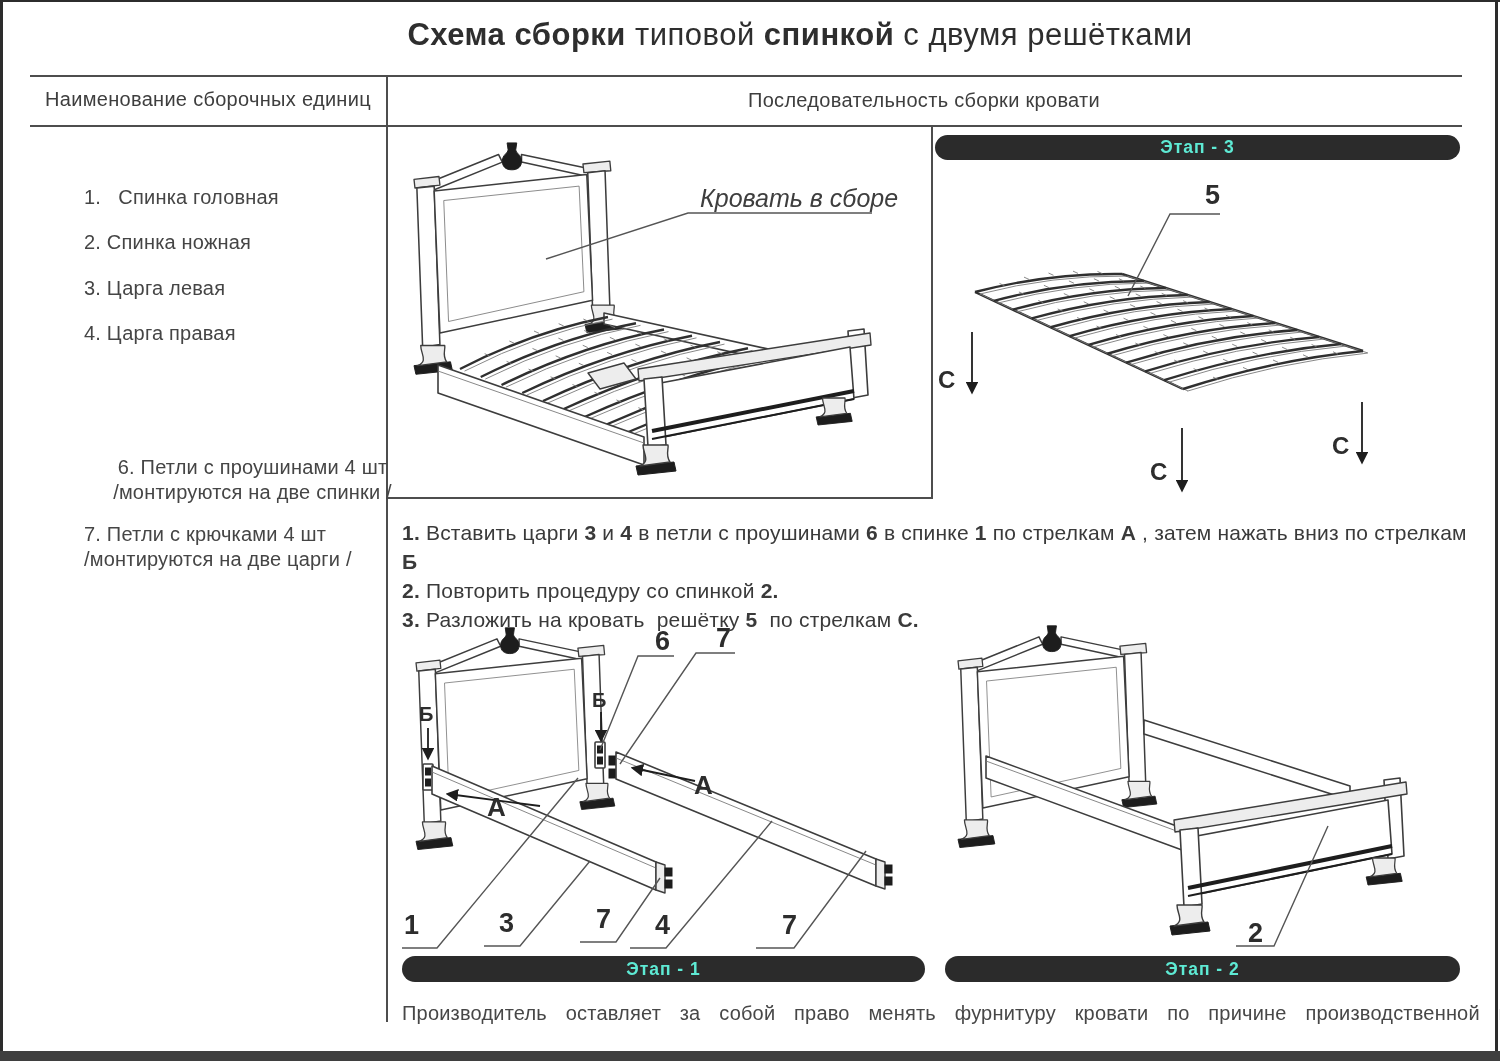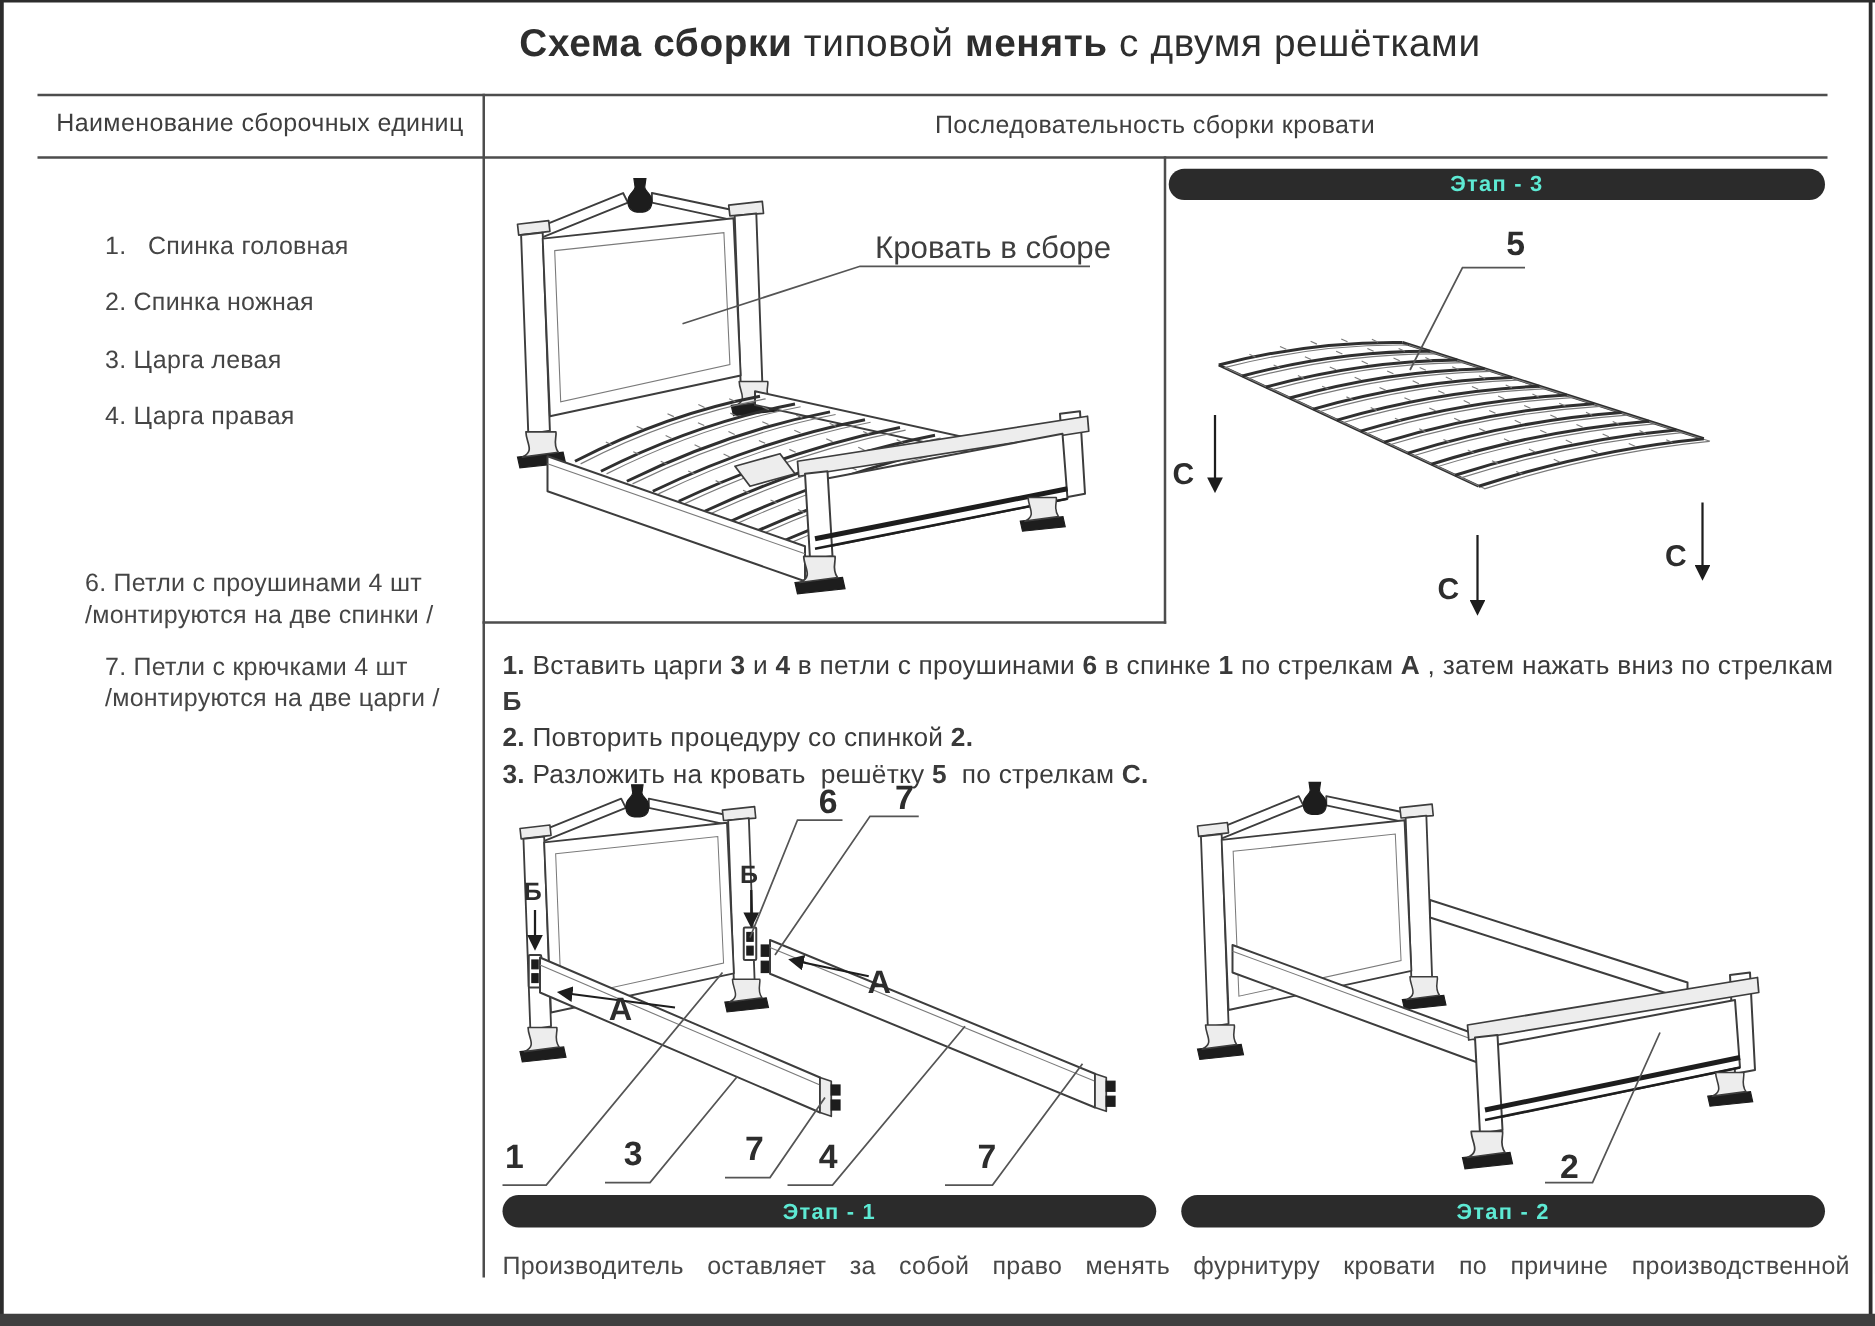--- a/index.html
+++ b/index.html
@@ -16,21 +16,21 @@
   .title{position:absolute;text-align:center;font-size:31px;letter-spacing:.5px;color:#2e2e2e;white-space:nowrap;}
   .title b{font-weight:700;}
   .colhead{position:absolute;text-align:center;font-size:20px;color:#3e3e3e;letter-spacing:.3px;}
   .part-item{position:absolute;font-size:20px;line-height:25px;color:#454545;white-space:pre-wrap;letter-spacing:.2px;margin-left:46px;}
   .instr{position:absolute;font-size:21px;line-height:29px;color:#3a3a3a;letter-spacing:.2px;}
   .instr .ln{white-space:pre-wrap;}
   .badge{position:absolute;background:#2b2b2b;border-radius:13px;color:#5eead4;display:flex;
          align-items:center;justify-content:center;font-size:17.5px;font-weight:700;letter-spacing:1px;}
   .callout{position:absolute;font-weight:700;color:#2d2d2d;font-size:27px;line-height:1;}
   .letter{position:absolute;font-weight:700;color:#2d2d2d;font-size:24px;line-height:1;}
-  .bedlabel{position:absolute;font-size:25px;color:#3e3e3e;white-space:nowrap;}
+  .bedlabel{position:absolute;font-size:25px;color:#3e3e3e;white-space:nowrap;font-style:italic;}
   .footer{position:absolute;font-size:20px;color:#474747;word-spacing:13px;white-space:nowrap;letter-spacing:.2px;}
   
   svg .f{fill:#ffffff;stroke:#3d3d3d;stroke-width:1.6;stroke-linejoin:round;}
   svg .lt{fill:#ededed;stroke:#3d3d3d;stroke-width:1.4;stroke-linejoin:round;}
   svg .thin{fill:none;stroke:#7a7a7a;stroke-width:0.9;}
   svg .mid{fill:none;stroke:#2f2f2f;stroke-width:2.4;}
   svg .dark{fill:#1d1d1d;stroke:#1d1d1d;stroke-width:1;}
   svg .ldr{fill:none;stroke:#555555;stroke-width:1.4;}
   svg .arr{stroke:#1d1d1d;stroke-width:1.8;fill:none;}
 </style>
@@ -63,36 +63,36 @@
       </g>
     </defs>
   </svg>
 
   <div class="edge" style="left:0;top:0;width:1500px;height:2px;"></div>
   <div class="edge" style="left:0;top:0;width:3px;height:1061px;"></div>
   <div class="edge" style="left:1495px;top:0;width:3px;height:1061px;"></div>
   <div class="edge" style="left:0;top:1051px;width:1500px;height:10px;background:#3f3f3f;"></div>
 
   <div class="title" style="left:110px;top:17px;width:1380px;">
-    <b>Схема сборки</b><span> типовой </span><b>менять</b><span> с двумя решётками</span>
+    <b>Схема сборки</b><span> типовой </span><b>спинкой</b><span> с двумя решётками</span>
   </div>
 
   <div class="hline" style="left:30px;top:75px;width:1432px;"></div>
   <div class="hline" style="left:30px;top:125px;width:1432px;"></div>
   <div class="vline" style="left:386px;top:75px;height:947px;"></div>
   <div class="panelbox" style="left:386px;top:125px;width:545px;height:372px;"></div>
 
   <div class="colhead" style="left:30px;top:88px;width:356px;">Наименование  сборочных единиц</div>
   <div class="colhead" style="left:386px;top:89px;width:1076px;">Последовательность сборки кровати</div>
 
   <div class="part-item" style="left:38px;top:185px;width:345px;">1.   Спинка головная</div>
   <div class="part-item" style="left:38px;top:230px;width:345px;">2. Спинка ножная</div>
   <div class="part-item" style="left:38px;top:276px;width:345px;">3. Царга левая</div>
   <div class="part-item" style="left:38px;top:321px;width:345px;">4. Царга правая</div>
-  <div class="part-item" style="left:22px;top:455px;width:345px;">6. Петли с проушинами 4 шт
+  <div class="part-item" style="left:34px;top:455px;width:345px;text-align:center;">6. Петли с проушинами 4 шт
 /монтируются на две спинки /</div>
   <div class="part-item" style="left:38px;top:522px;width:345px;">7. Петли с крючками 4 шт
 /монтируются на две царги /</div>
 
   <svg class="abs" style="left:388px;top:127px;" width="542" height="368" viewBox="0 0 542 368">
     <use href="#hb" transform="translate(26,14) scale(0.96)"></use>
 
     <polygon class="f" points="216,186 462,240 462,251 216,197"></polygon>
 
     <g id="slats-assembled">

